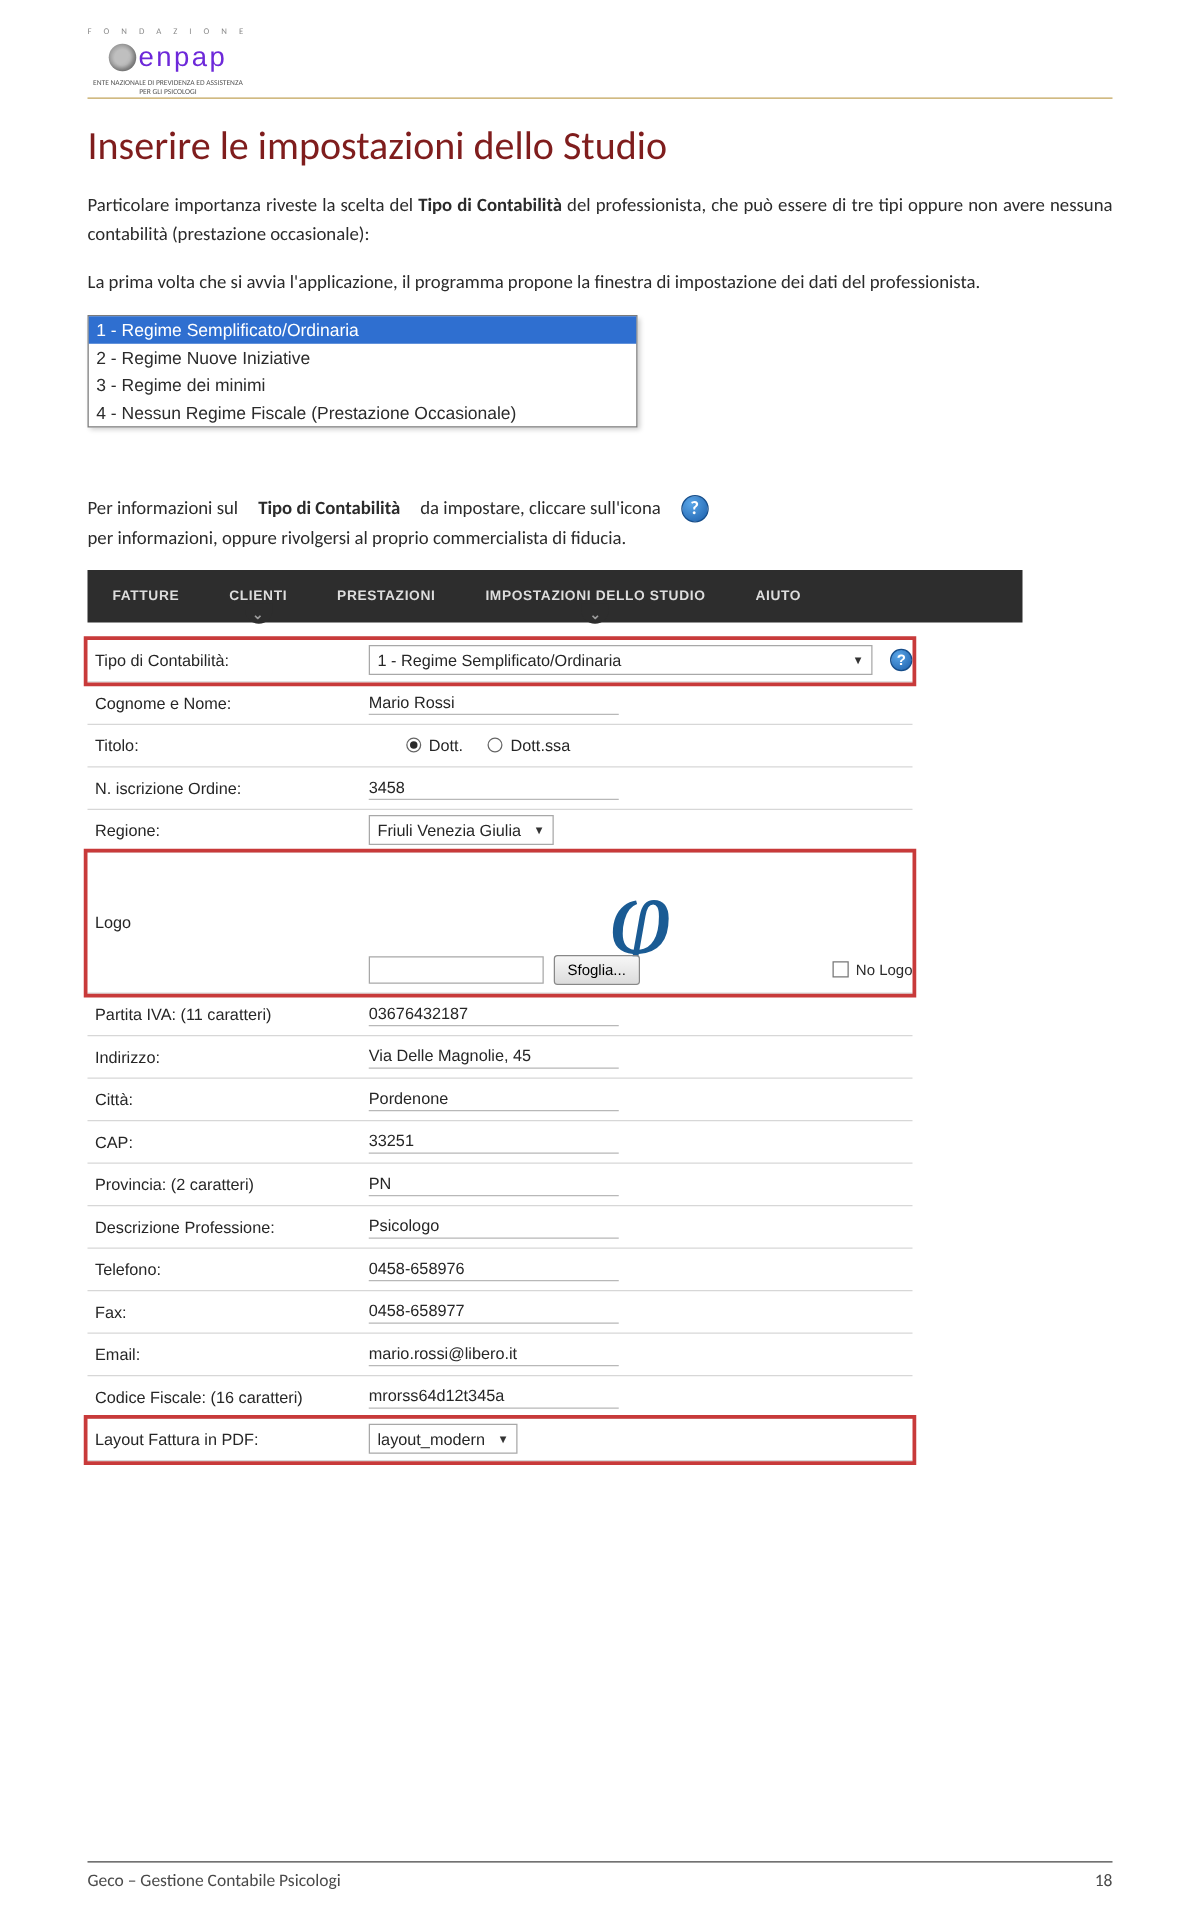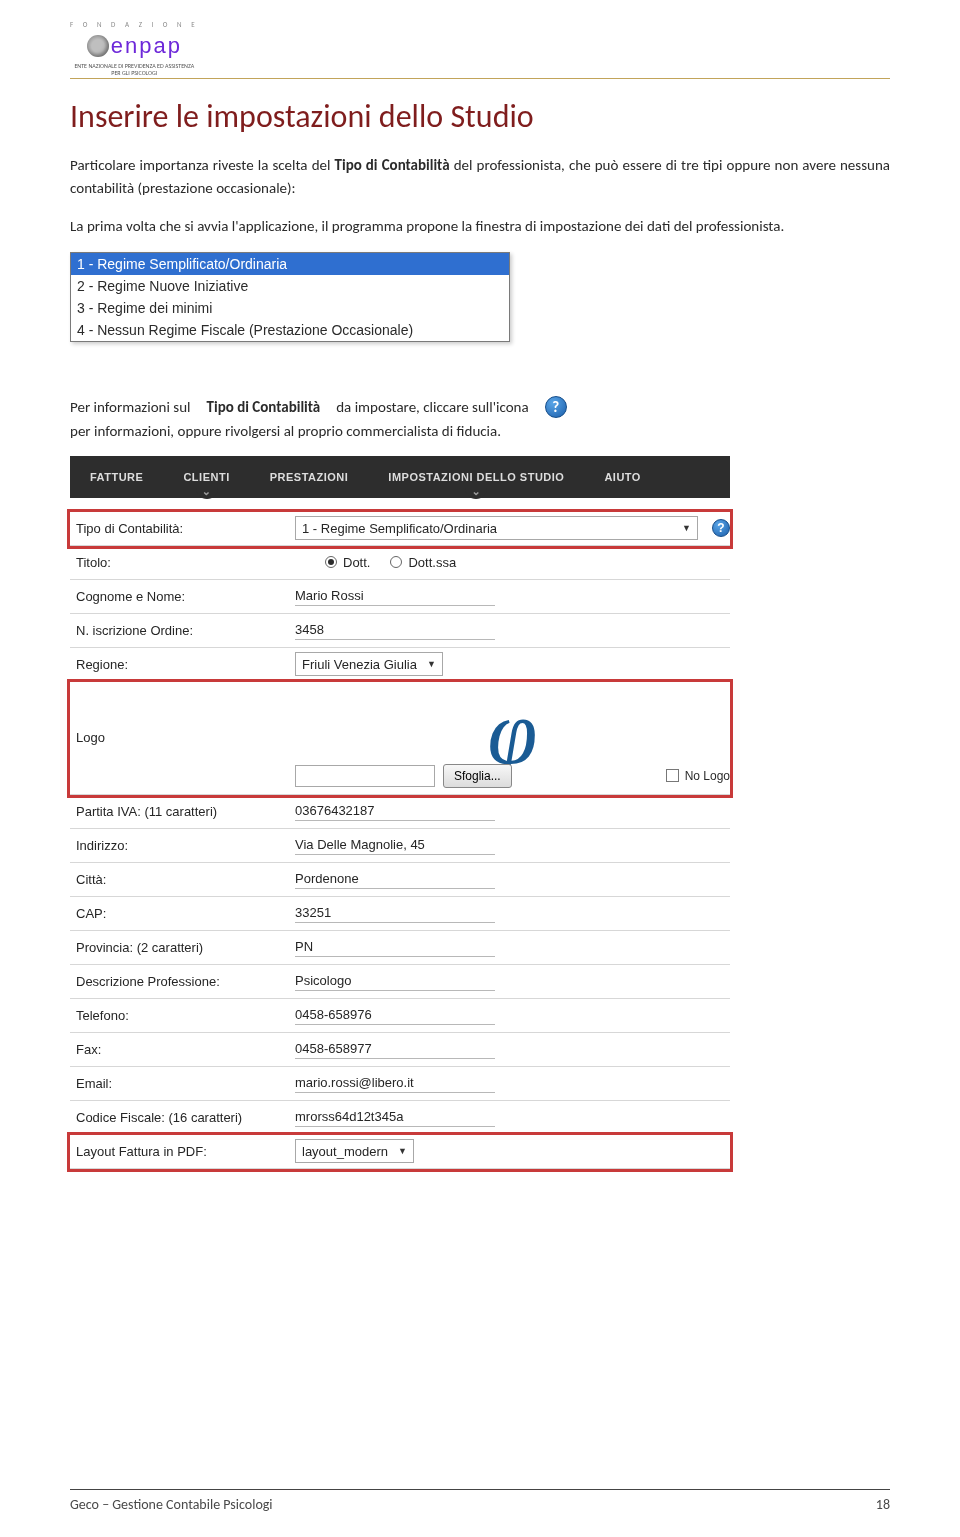--- a/index.html
+++ b/index.html
@@ -92,21 +92,21 @@
     background: radial-gradient(circle at 35% 30%, #5aa6e8, #1b5eaa);
     color: #fff; font-weight: bold;
     display: inline-flex; align-items: center; justify-content: center;
     font-size: 15px;
     border: 1px solid #154d8a;
   }
   
   .nav-tabs {
     display: flex;
     background: #2d2d2d;
-    width: 660px;
+    width: 748px;
     margin-top: 16px;
     font-family: Arial, sans-serif;
   }
   .nav-tab {
     color: #ddd;
     font-size: 11px;
     font-weight: bold;
     padding: 15px 20px;
     position: relative;
     letter-spacing: .5px;
@@ -325,41 +325,41 @@
 
     <div class="form-row redbox">
       <div class="form-label">Tipo di Contabilità:</div>
       <div class="form-value">
         <div class="select-box" style="flex:1;">
           <span>1 - Regime Semplificato/Ordinaria</span>
           <span class="arrow">▼</span>
         </div>
         <span class="help-icon-small">?</span>
       </div>
+    </div>
+
+    <div class="form-row">
+      <div class="form-label">Cognome e Nome:</div>
+      <div class="form-value">
+          <span class="text-input-look">Mario Rossi</span>
+        </div>
     </div>
 
     <div class="form-row">
       <div class="form-label">Titolo:</div>
       <div class="form-value" style="gap:20px; padding-left:30px;">
         <span class="radio-dot">
           <span class="radio-vis checked"></span>
           <span>Dott.</span>
         </span>
         <span class="radio-dot">
           <span class="radio-vis"></span>
           <span>Dott.ssa</span>
         </span>
       </div>
-    </div>
-
-    <div class="form-row">
-      <div class="form-label">Cognome e Nome:</div>
-      <div class="form-value">
-          <span class="text-input-look">Mario Rossi</span>
-        </div>
     </div>
 
     <div class="form-row">
       <div class="form-label">N. iscrizione Ordine:</div>
       <div class="form-value">
           <span class="text-input-look">3458</span>
         </div>
     </div>
 
     <div class="form-row">

